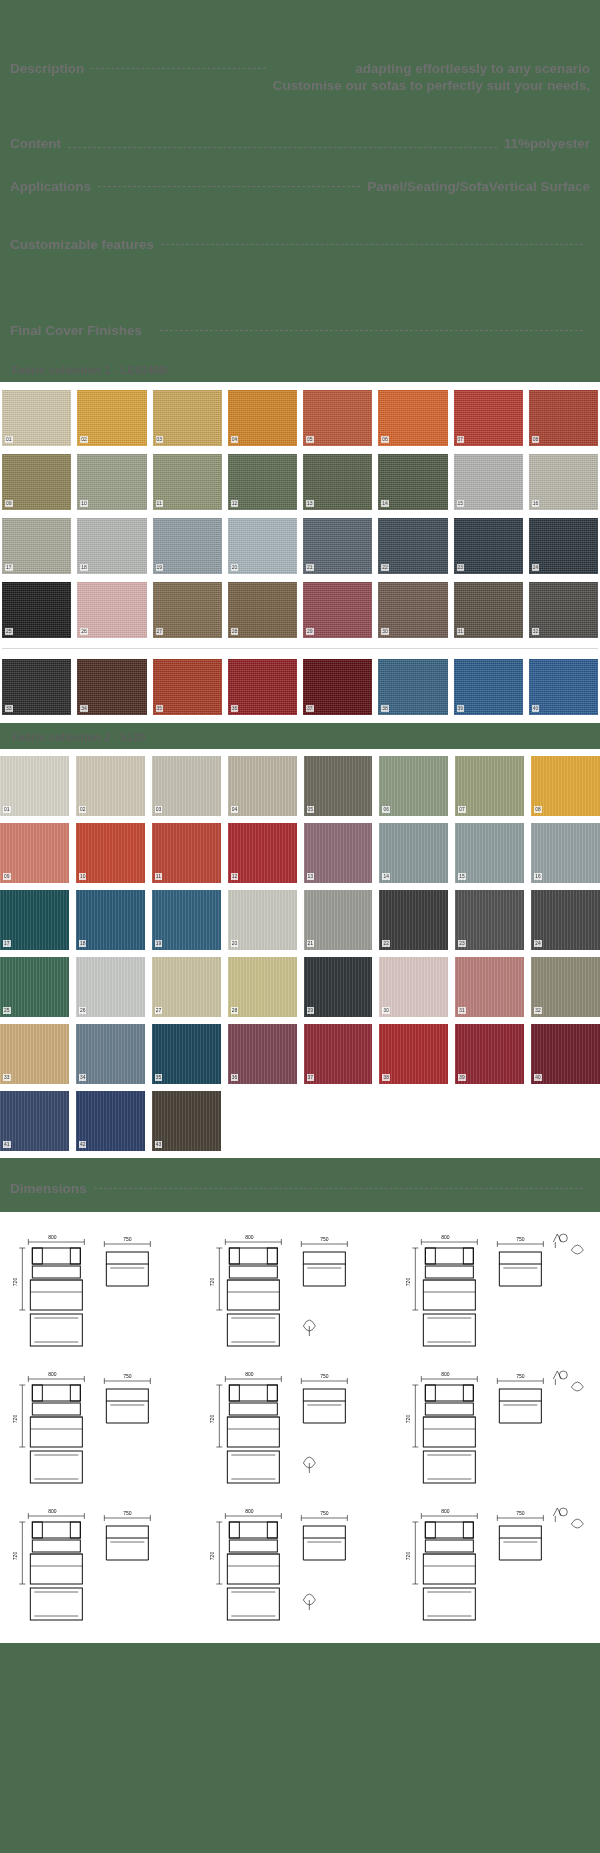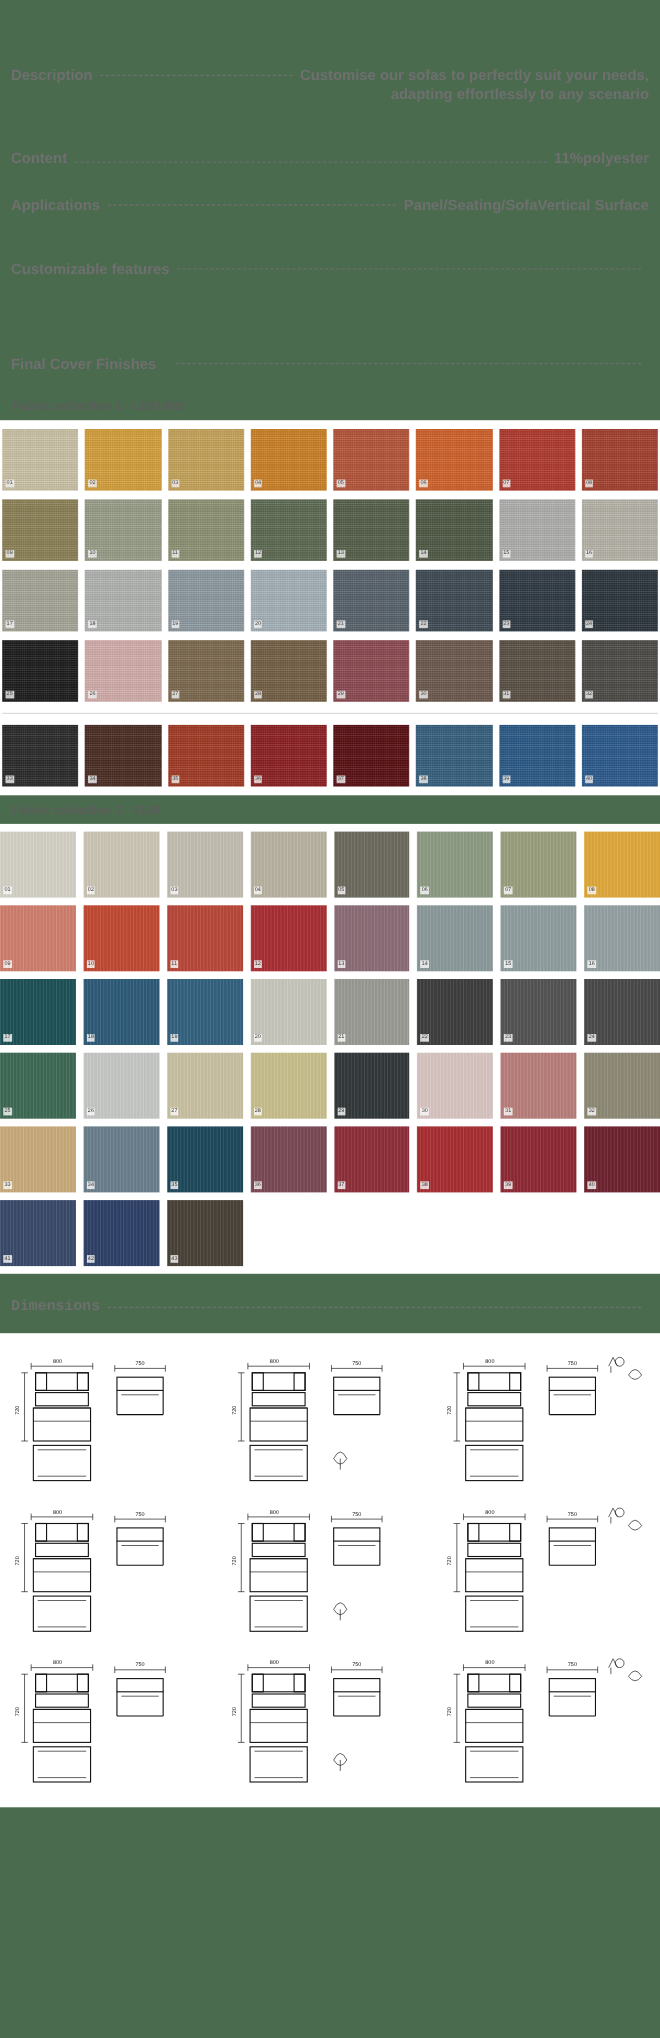--- a/index.html
+++ b/index.html
@@ -105,21 +105,21 @@
     background-size: 2px 2px, 2px 2px;
   }
   .tex2::after {
     opacity: .26;
     background-image:
       repeating-linear-gradient(90deg, rgba(255,255,255,.40) 0 1px, rgba(0,0,0,.14) 1px 3px);
     background-size: 3px 3px;
   }
 
   
-  .dims-header { padding: 16px 10px 8px 10px; font-family: Liberation Mono, monospace; }
+  .dims-header { padding: 16px 10px 8px 10px; }
   .dims-header .spec-row { min-height: 30px; }
   .dims-panel { background: #ffffff; padding: 10px 0 14px 0; }
   .dims-grid {
     display: grid;
     grid-template-columns: repeat(3, 1fr);
     grid-auto-rows: 133px;
     gap: 4px 2px;
     padding: 0 6px;
   }
   .dim-cell { position: relative; }
@@ -127,22 +127,22 @@
 </style>
 </head>
 <body>
 
 <div class="spec-block">
 
   <div class="spec-row row-desc">
     <span class="spec-label">Description</span>
     <span class="leader"></span>
     <span class="spec-value">
+      <span class="vline">adapting effortlessly to any scenario</span>
       <span class="vline">Customise our sofas to perfectly suit your needs,</span>
-      <span class="vline">adapting effortlessly to any scenario</span>
     </span>
   </div>
 
   <div class="spec-row row-content">
     <span class="spec-label">Content</span>
     <span class="leader"></span>
     <span class="spec-value">11%polyester</span>
   </div>
 
   <div class="spec-row row-apps">

